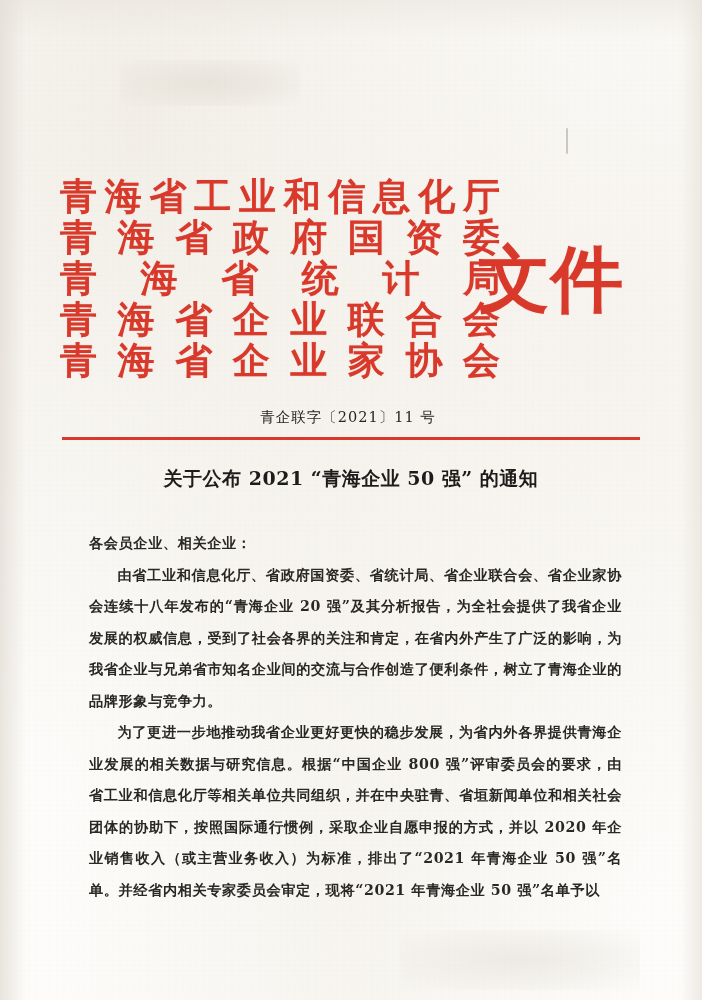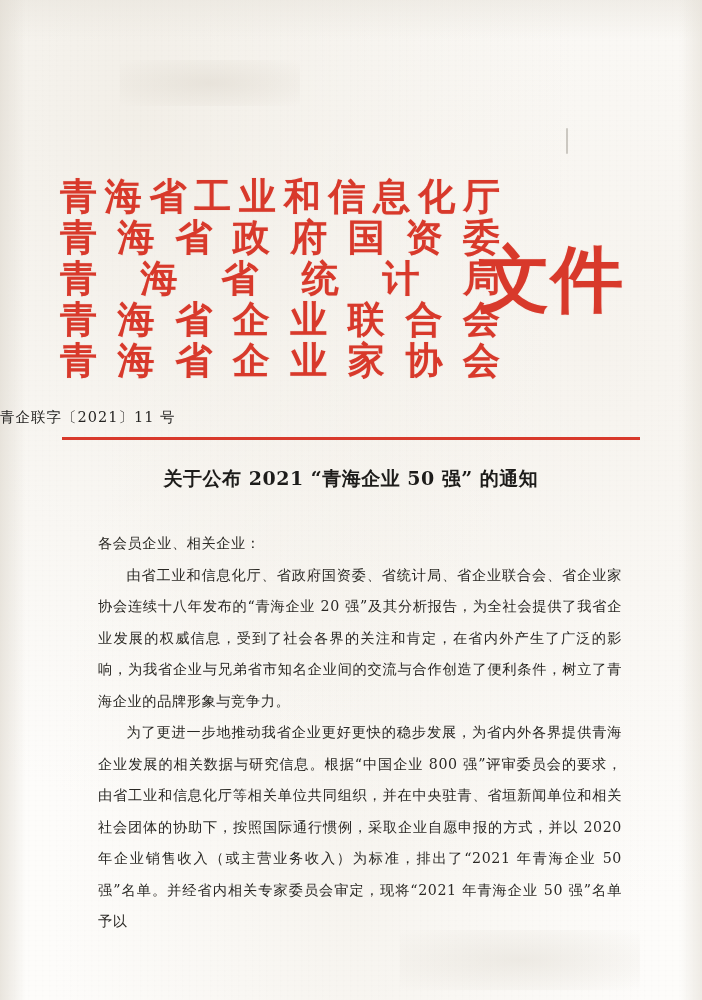--- a/index.html
+++ b/index.html
@@ -85,21 +85,21 @@
     line-height: 56px;
     letter-spacing: 1px;
     text-shadow: 0 0 1px rgba(216,57,43,0.35);
   }
 
   .docnum {
     position: absolute;
     top: 408px;
     left: 0;
     width: 696px;
-    text-align: left;
+    text-align: center;
     font-size: 14.5px;
     color: #262523;
     letter-spacing: 1px;
     font-family: "DejaVu Serif", "Liberation Serif", serif;
   }
 
   .red-rule {
     position: absolute;
     left: 62px;
     top: 437px;
@@ -127,21 +127,22 @@
     top: 528px;
     width: 536px;
     color: #2a2824;
     font-size: 14.2px;
     line-height: 31.5px;
     letter-spacing: 0.6px;
     text-align: justify;
     font-family: "DejaVu Serif", "Liberation Serif", serif;
   }
   .body-text p {
-    margin: 0 0 0 12px;
+    margin: 0 0 0 3px;
+    font-weight: bold;
   }
   .indent2 { text-indent: 2em; }
 
   .punch-mark {
     position: absolute;
     left: 566px;
     top: 128px;
     width: 2px;
     height: 26px;
     background: rgba(120,114,104,0.35);

